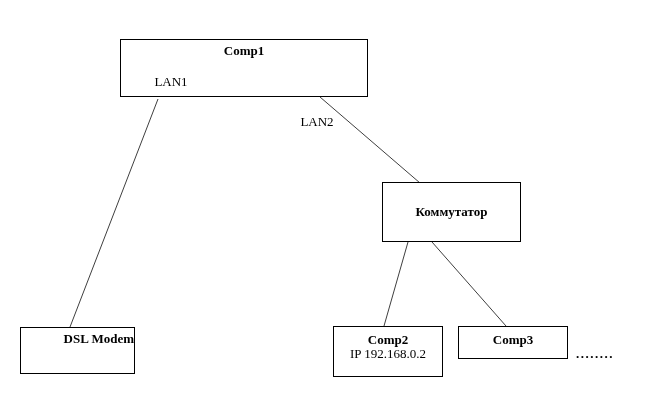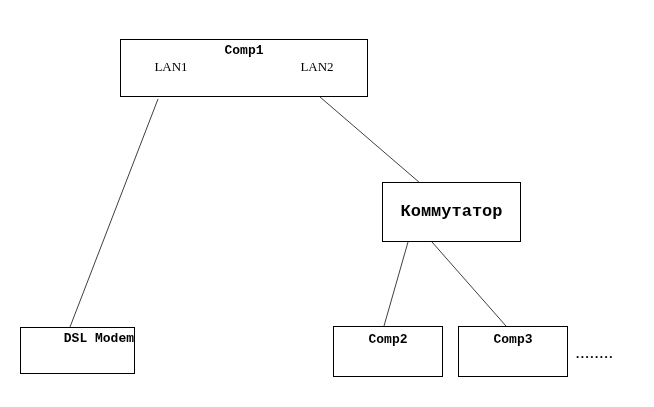--- a/index.html
+++ b/index.html
@@ -21,38 +21,38 @@
   }
   .node {
     position: absolute;
     border: 1px solid #000000;
     background: #ffffff;
     z-index: 1;
     font-size: 13px;
     line-height: 14px;
     text-align: center;
   }
-  .node-title { font-weight: bold; font-size: 13px; font-family: Liberation Mono, monospace; }
+  .node-title { font-weight: bold; font-size: 13px; }
   
   .node-comp1 { left: 120px; top: 39px; width: 248px; height: 58px; }
   .node-comp1 .node-title { margin-top: 4px; }
-  .iface { position: absolute; top: 20px; text-align: center; }
+  .iface { position: absolute; top: 35px; text-align: center; }
   .iface-lan1 { left: 2px;  width: 96px; }
-  .iface-lan2 { left: 146px; width: 100px; }
+  .iface-lan2 { left: 146px; width: 100px; margin-top: 40px; }
   
   .node-switch {
     left: 382px; top: 182px; width: 139px; height: 60px;
     display: flex; align-items: center; justify-content: center;
   }
-  .node-switch .node-title { font-size: 17px; }
+  .node-switch .node-title { font-size: 13px; }
   
   .node-dsl { left: 20px; top: 327px; width: 115px; height: 47px; padding-top: 4px; text-align: right; }
   
   .node-comp2 { left: 333px; top: 326px; width: 110px; height: 51px; padding-top: 6px; }
-  .node-comp3 { left: 458px; top: 326px; width: 110px; height: 51px; padding-top: 6px; }
+  .node-comp3 { left: 458px; top: 326px; width: 110px; height: 33px; padding-top: 6px; }
   
   .ellipsis {
     position: absolute;
     left: 576px; top: 346px;
     font-weight: bold;
     font-size: 13px;
     letter-spacing: 1.5px;
     z-index: 1;
   }
 </style>
@@ -81,20 +81,21 @@
   <div class="node node-switch">
     <div class="node-title">Коммутатор</div>
   </div>
 
   <div class="node node-dsl">
     <div class="node-title">DSL Modem</div>
   </div>
 
   <div class="node node-comp2">
     <div class="node-title">Comp2</div>
+    <div>IP 192.168.0.2</div>
   </div>
 
   <div class="node node-comp3">
     <div class="node-title">Comp3</div>
   </div>
 
   <div class="ellipsis">........</div>
 
 </div>
 

